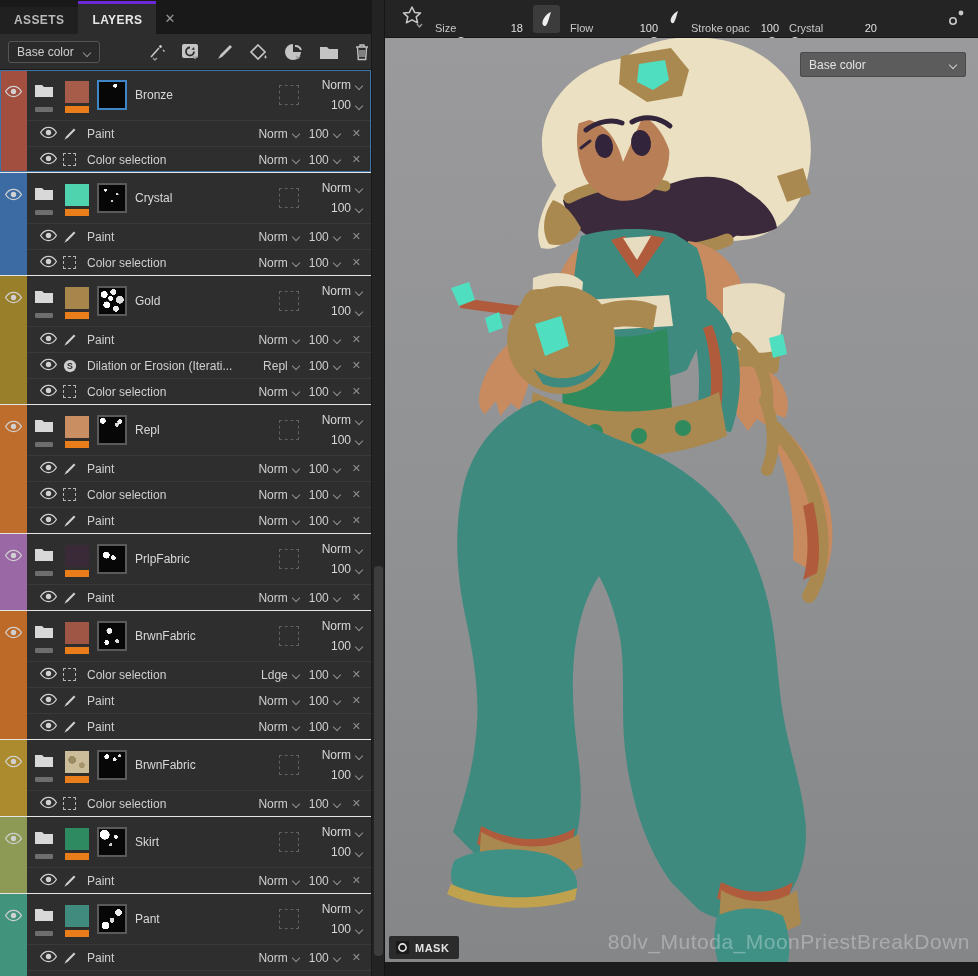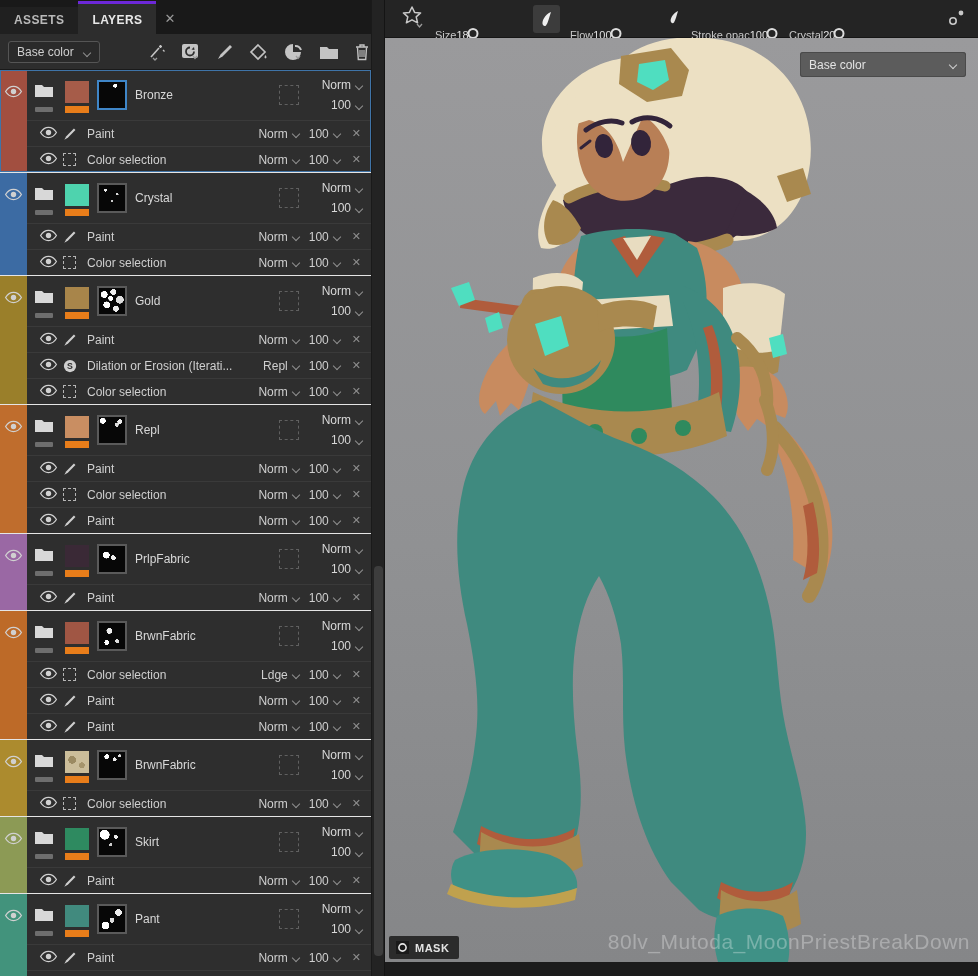--- a/index.html
+++ b/index.html
@@ -62,21 +62,21 @@
   .sw-wht { background-image:radial-gradient(circle 4px at 30% 40%, #9b8a62 95%, transparent), radial-gradient(circle 3px at 70% 65%, #a5946c 95%, transparent); }
 
   .scrollbar { position:absolute; top:0; right:0; width:13px; height:100%; background:#232323; border-left:1px solid #1a1a1a; }
   .scroll-thumb { position:absolute; left:2px; width:9px; top:58%; height:40%; background:#3d3d3d; border-radius:4px; }
 
   
   .right { flex:1; display:flex; flex-direction:column; }
   .btoolbar { height:38px; background:#242424; display:flex; align-items:center; padding:0 10px 0 14px; gap:10px; flex:none; border-bottom:1px solid #161616; }
   .btoolbar .label { font-size:11px; color:#c8c8c8; }
   .btoolbar .val { font-size:11px; color:#e0e0e0; }
-  .sgroup { width:88px; display:flex; gap:4px;margin-top:32px; }
+  .sgroup { width:88px; display:flex; flex-direction:column; gap:4px;margin-top:32px; }
   .sgroup .lr { display:flex; justify-content:space-between; }
   .track { position:relative; height:10px; }
   .track::before { content:""; position:absolute; top:4px; left:0; right:0; height:2px; background:#6a6a6a; }
   .knob { position:absolute; top:-1px; width:11px; height:11px; border:2px solid #dcdcdc; border-radius:50%; background:#242424; transform:translateX(-50%); }
   .brush-btn { width:27px; height:28px; background:#3c3c3c; border-radius:3px; display:flex; align-items:center; justify-content:center; flex:none; }
   .toolbar-spacer { flex:1; }
 
   .viewport { flex:1; position:relative; background:linear-gradient(180deg,#9a9a9c 0%, #909193 55%, #858688 100%); overflow:hidden; }
   .viewport svg.character { position:absolute; inset:0; }
   .vdd { position:absolute; top:14px; right:12px; width:166px; height:25px; background:#5c5c5c; border-radius:3px; display:flex; align-items:center; padding:0 9px; font-size:12px; color:#e3e3e3; box-shadow:0 0 0 1px #4a4a4a inset; }

